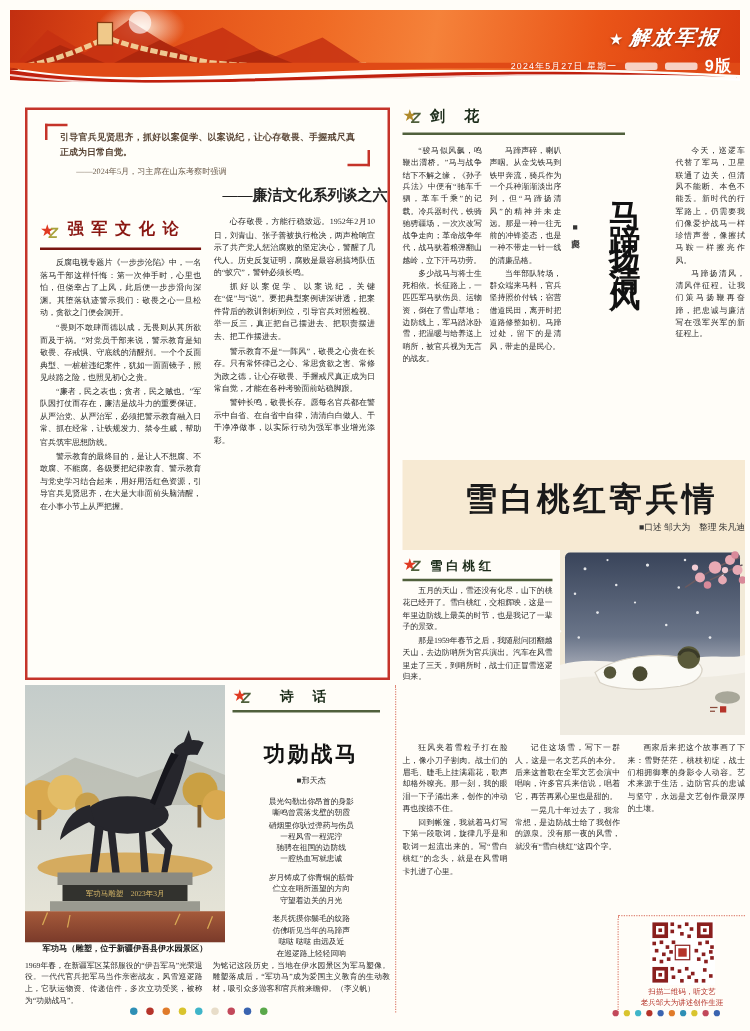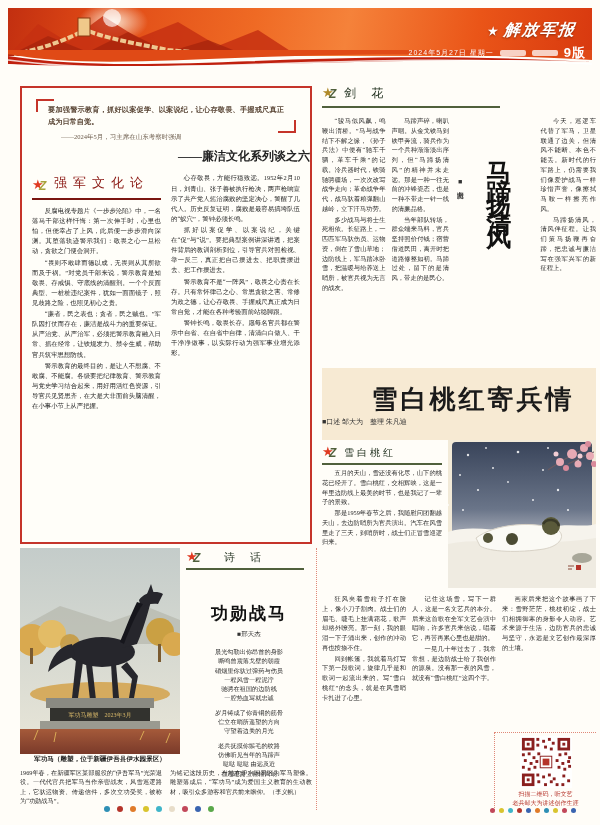--- a/index.html
+++ b/index.html
@@ -24,21 +24,21 @@
   .mh-date{font-size:7px;color:#fff;letter-spacing:1px;font-family:"Liberation Sans",sans-serif;}
   .meta-pill{width:26px;height:6px;background:rgba(255,255,255,.75);border-radius:2px;}
   .mh-page{font-size:13px;font-weight:800;color:#fff;font-family:"Liberation Sans",sans-serif;letter-spacing:1px;}
   .swoosh{position:absolute;left:8px;top:50px;width:584px;height:30px;}
 
   
   .sec-head{display:flex;align-items:center;gap:6px;font-family:"Liberation Sans",sans-serif;}
   .staricon{position:relative;width:16px;height:14px;flex:0 0 auto;}
   .staricon .s{position:absolute;left:0;top:-2px;color:#e03a22;font-size:13px;}
   .staricon .z{position:absolute;left:7px;top:0px;color:#a8a23c;font-size:12px;font-weight:700;font-style:italic;}
-  .sec-label{font-weight:400;letter-spacing:6px;}
+  .sec-label{font-weight:700;letter-spacing:6px;}
 
   
   .feature{position:absolute;left:20px;top:86px;width:292px;height:458px;
     border:2px solid #c5342a;background:#fffef9;box-sizing:border-box;}
   .quote{position:relative;margin:16px 26px 0 26px;font-size:7.2px;line-height:1.7;font-weight:700;
     color:#5a4636;text-align:justify;}
   .quote:before{content:"";position:absolute;left:-12px;top:-5px;width:16px;height:11px;
     border-left:2px solid #c5342a;border-top:2px solid #c5342a;}
   .quote:after{content:"";position:absolute;right:-12px;bottom:-5px;width:16px;height:11px;
     border-right:2px solid #c5342a;border-bottom:2px solid #c5342a;}
@@ -66,21 +66,21 @@
   .jh-title-block{width:80px;height:246px;display:flex;flex-direction:row;justify-content:center;}
   .v-by{writing-mode:vertical-rl;text-orientation:upright;font-size:7px;color:#333;margin-top:62px;}
   .v-title{writing-mode:vertical-rl;text-orientation:upright;font-family:"Liberation Sans",sans-serif;
     font-size:25px;font-weight:800;color:#111;letter-spacing:16px;margin:26px auto 0;}
   .jh-c3{width:56px;height:246px;}
 
   
   .tanband{position:absolute;left:322px;top:368px;width:274px;height:72px;background:#f7ead3;}
   .tan-headline{margin-top:14px;text-align:center;font-family:"Liberation Sans",sans-serif;
     font-size:26px;font-weight:900;color:#1a1a1a;letter-spacing:3px;margin-left:28px;}
-  .tan-by{margin-top:0;text-align:left;font-size:7px;color:#333;}
+  .tan-by{margin-top:0;text-align:right;font-size:7px;color:#333;}
 
   
   .junge-head{position:absolute;left:322px;top:446px;width:120px;border-bottom:2px solid #50603c;padding-bottom:3px;}
   .junge-head .sec-label{color:#1c2c1a;font-size:10px;letter-spacing:3px;}
   .intro-col{position:absolute;left:322px;top:468px;width:120px;height:120px;}
   .painting{position:absolute;left:448px;top:440px;width:148px;height:148px;}
 
   
   .colA{position:absolute;left:322px;top:594px;width:84px;height:222px;}
   .colB{position:absolute;left:412px;top:594px;width:84px;height:222px;}
@@ -88,21 +88,21 @@
   .qrblock{position:absolute;left:494px;top:732px;width:102px;height:78px;
     border-left:1px dotted #e08878;border-top:1px dotted #e08878;box-sizing:border-box;
     display:flex;flex-direction:column;align-items:center;padding-top:3px;}
   .qr-cap{font-size:6px;line-height:1.5;color:#b5342a;text-align:center;margin-top:2px;}
 
   
   .photo{position:absolute;left:20px;top:548px;width:160px;height:206px;}
   .poembox{position:absolute;left:186px;top:550px;width:126px;height:218px;}
   .sh-head{width:118px;border-bottom:2px solid #50603c;padding-bottom:3px;}
   .sh-head .sec-label{color:#1c2c1a;font-size:11px;margin-left:16px;}
-  .poem-title{margin-top:32px;text-align:center;font-family:"Liberation Sans",sans-serif;
+  .poem-title{margin-top:22px;text-align:center;font-family:"Liberation Sans",sans-serif;
     font-size:17px;font-weight:900;color:#111;letter-spacing:2px;}
   .poem-by{margin-top:5px;text-align:center;font-size:6.5px;color:#333;}
   .poem{margin-top:8px;height:132px;overflow:hidden;}
   .poem p{text-indent:0;text-align:center;font-size:6.2px;line-height:1.5;color:#2a2a2a;
     white-space:pre-line;margin:0 0 5px;}
 
   .cap-title{position:absolute;left:20px;top:755px;width:160px;text-align:center;
     font-size:6.6px;font-weight:700;color:#1a1a1a;}
   .cap-cols{position:absolute;left:20px;top:768px;width:292px;display:flex;gap:8px;}
   .cap{width:50%;height:40px;overflow:hidden;font-size:6.2px;line-height:1.5;text-align:justify;color:#2a2a2a;}
@@ -140,21 +140,21 @@
     <path d="M0,14 C160,32 340,6 584,18 L584,30 L0,30 Z" fill="#fffdf8"></path>
   </svg>
   <div class="mh-meta">
     <span class="mh-date">2024年5月27日 星期一</span>
     <span class="meta-pill"></span>
     <span class="meta-pill"></span>
     <span class="mh-page">9版</span>
   </div>
 
   <div class="feature">
-    <div class="quote">要加强警示教育，抓好以案促学、以案说纪，让心存敬畏、手握戒尺真正成为日常自觉。</div>
+    <div class="quote">引导官兵见贤思齐，抓好以案促学、以案说纪，让心存敬畏、手握戒尺真正成为日常自觉。</div>
     <div class="quote-src">——2024年5月，习主席在山东考察时强调</div>
     <div class="f-sub">——廉洁文化系列谈之六</div>
     <div class="f-cols">
       <div class="f-col">
         <div class="sec-head qjwh-head">
           <span class="staricon">
               <span class="s">★</span>
               <span class="z">Z</span>
             </span>
           <span class="sec-label">强军文化论</span>

